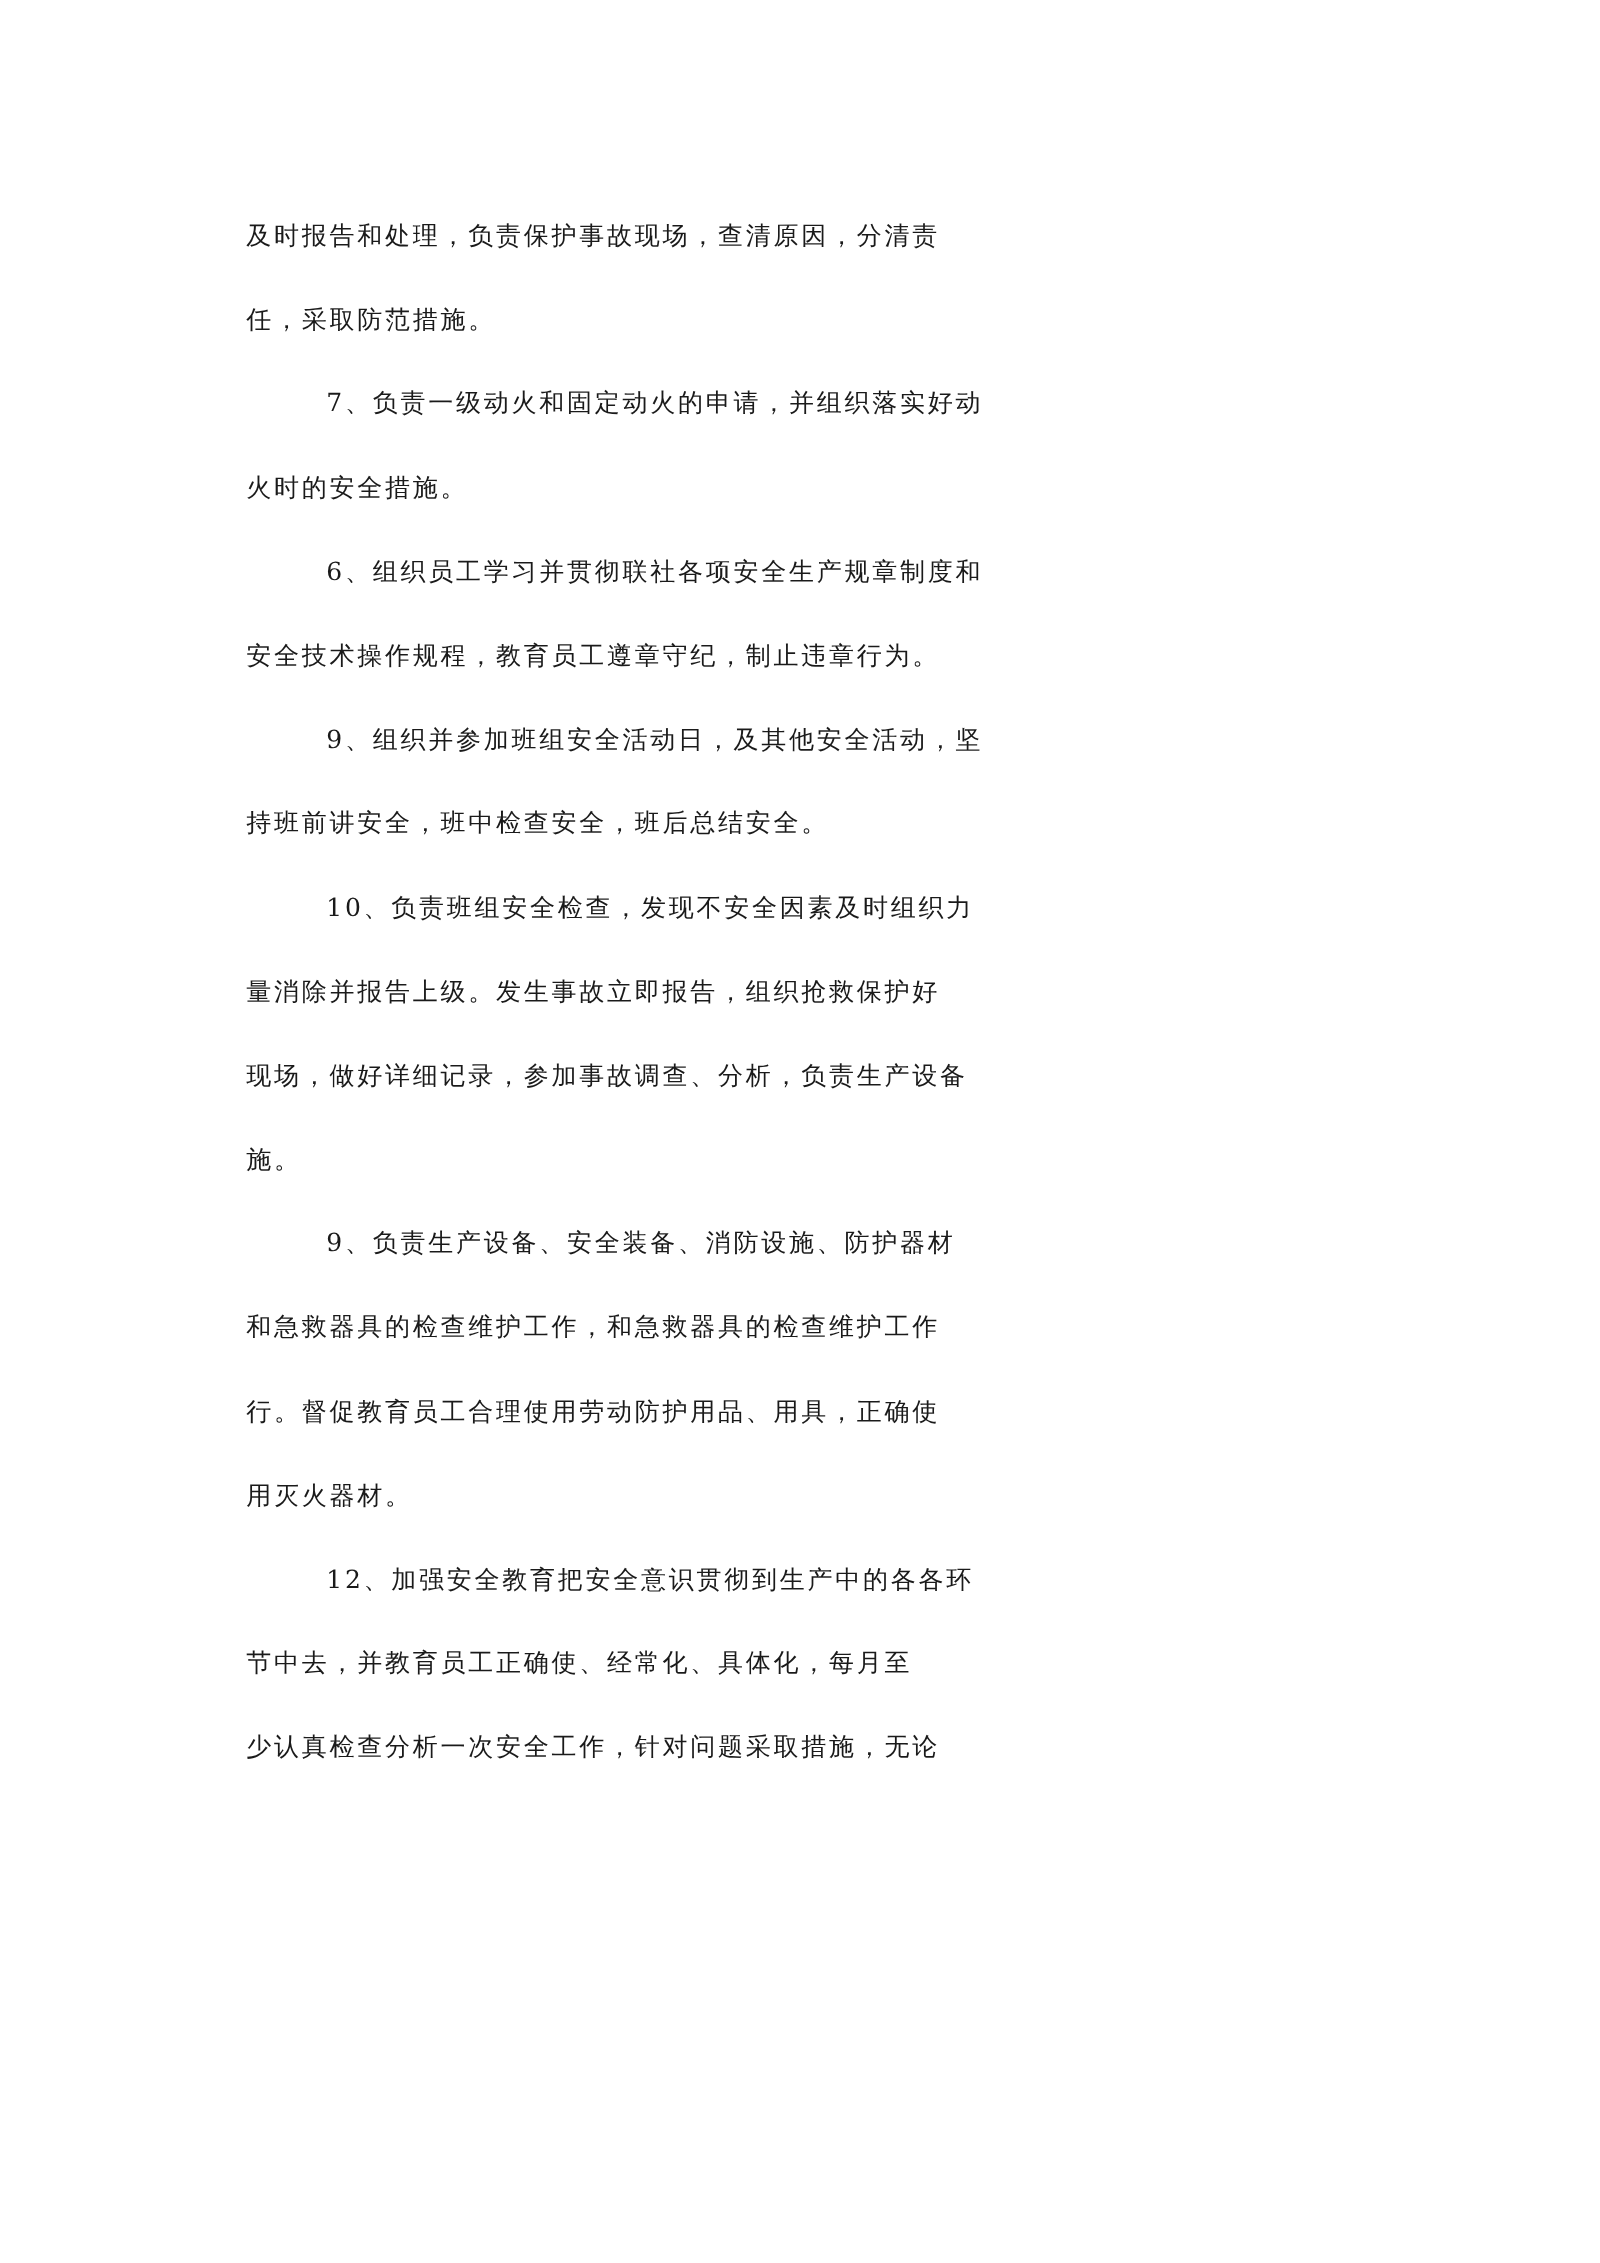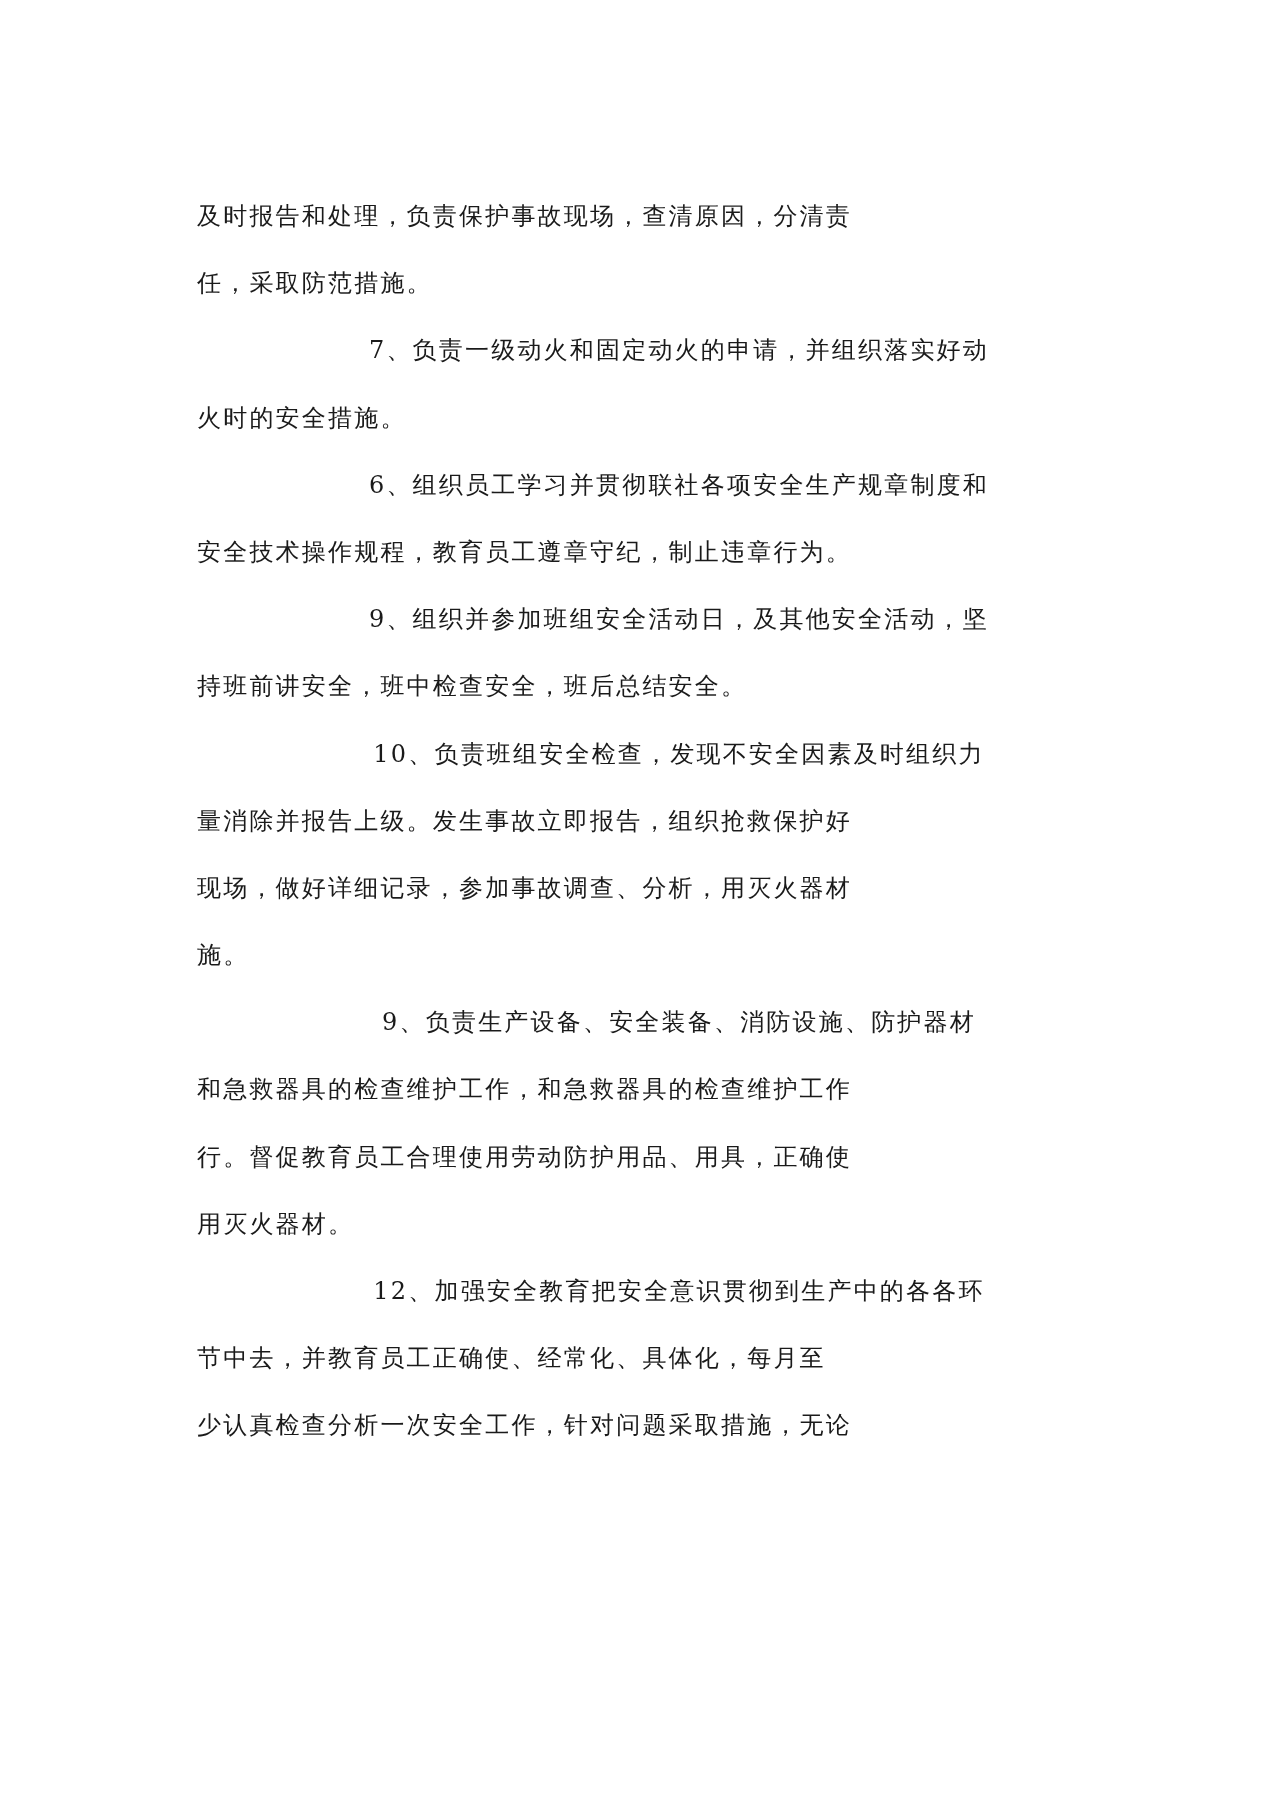--- a/index.html
+++ b/index.html
@@ -21,32 +21,30 @@
       height: 1810px;
       background: #ffffff;
     }
     .content {
       position: absolute;
       left: 197px;
       top: 168px;
       width: 900px;
       color: #1a1a1a;
       font-family: "DejaVu Serif", "Liberation Serif", serif;
-      font-size: 24px;
+      font-size: 20px;
       letter-spacing: 2.2px;
-      margin-top: 28px;
     }
     .line {
       height: 67.2px;
       line-height: 40px;
       white-space: nowrap;
     }
     .line.indent {
       padding-left: 64px;
-      text-align: center;
     }
   </style>
 </head>
 <body>
 
 <div class="page">
   <div class="content">
 
     <div>
       <div class="line">及时报告和处理，负责保护事故现场，查清原因，分清责</div>
@@ -64,21 +62,21 @@
     </div>
 
     <div>
       <div class="line indent">9、组织并参加班组安全活动日，及其他安全活动，坚</div>
       <div class="line">持班前讲安全，班中检查安全，班后总结安全。</div>
     </div>
 
     <div>
       <div class="line indent">10、负责班组安全检查，发现不安全因素及时组织力</div>
       <div class="line">量消除并报告上级。发生事故立即报告，组织抢救保护好</div>
-      <div class="line">现场，做好详细记录，参加事故调查、分析，用灭火器材</div>
+      <div class="line">现场，做好详细记录，参加事故调查、分析，负责生产设备</div>
       <div class="line">施。</div>
     </div>
 
     <div>
       <div class="line indent">9、负责生产设备、安全装备、消防设施、防护器材</div>
       <div class="line">和急救器具的检查维护工作，和急救器具的检查维护工作</div>
       <div class="line">行。督促教育员工合理使用劳动防护用品、用具，正确使</div>
       <div class="line">用灭火器材。</div>
     </div>
 

